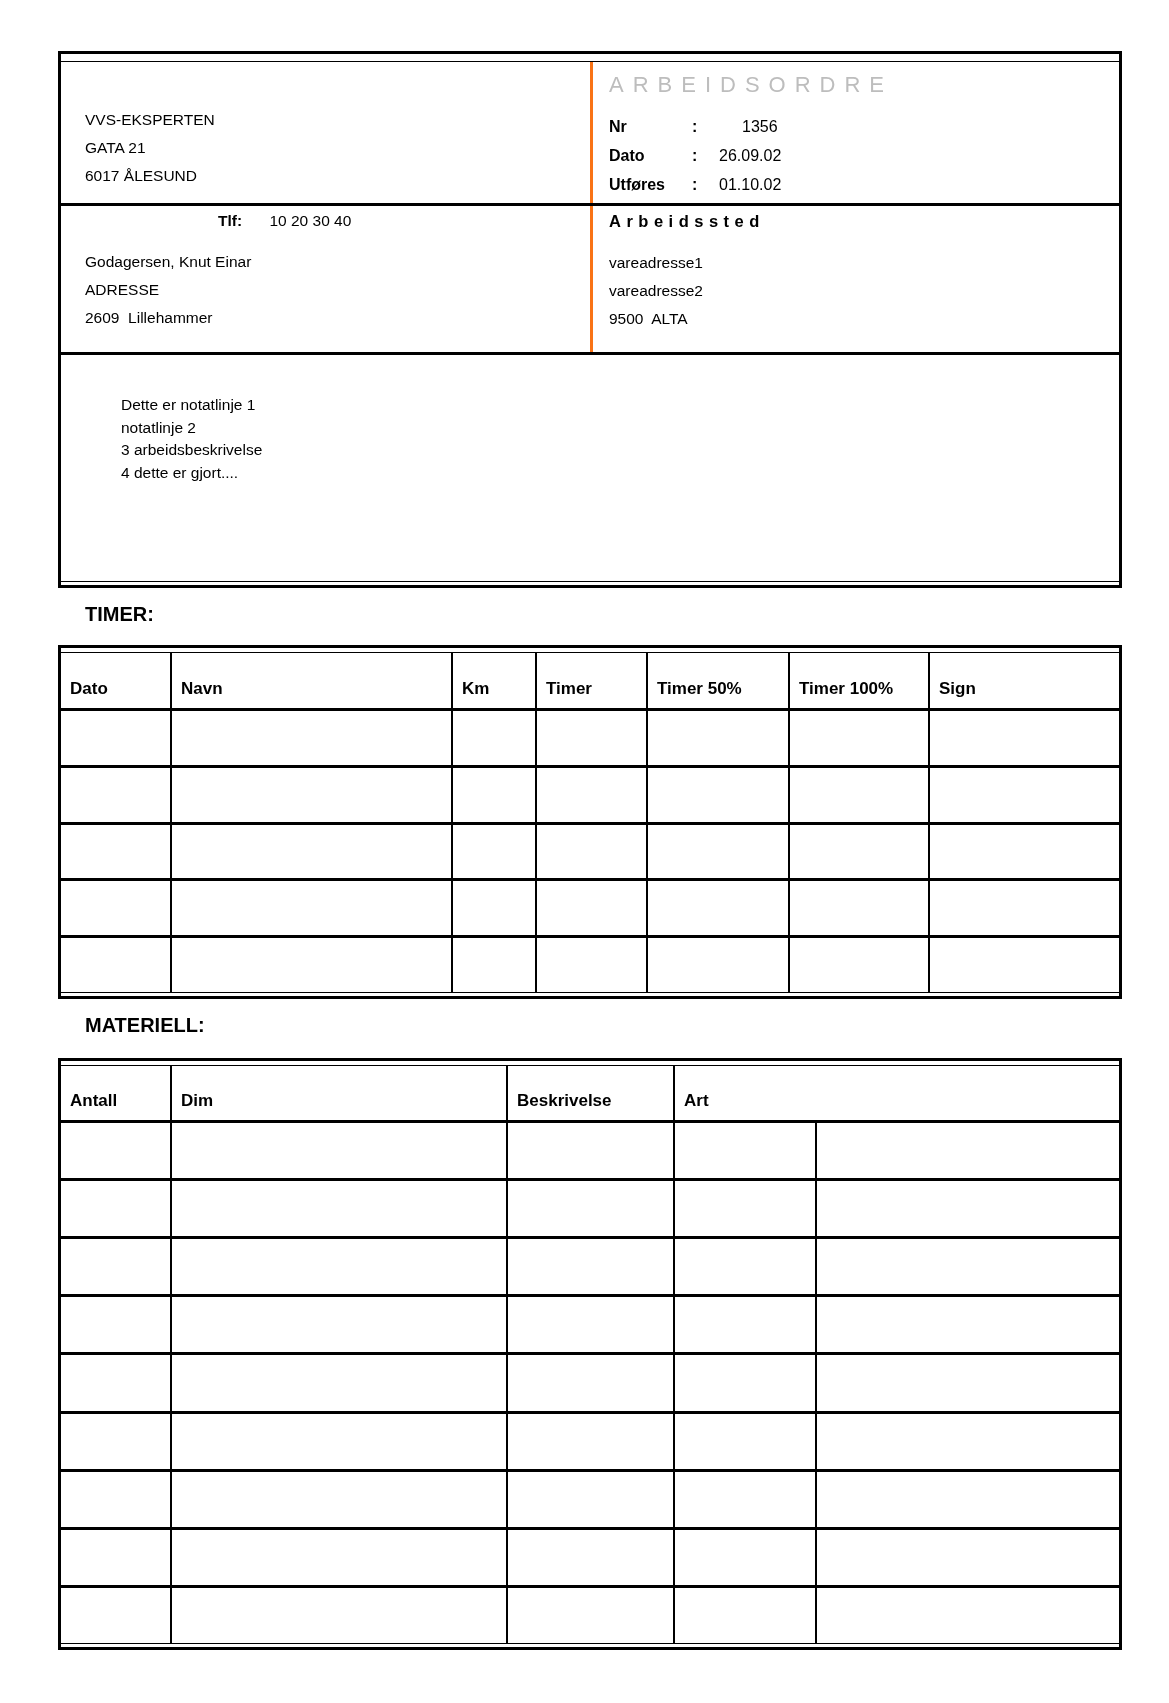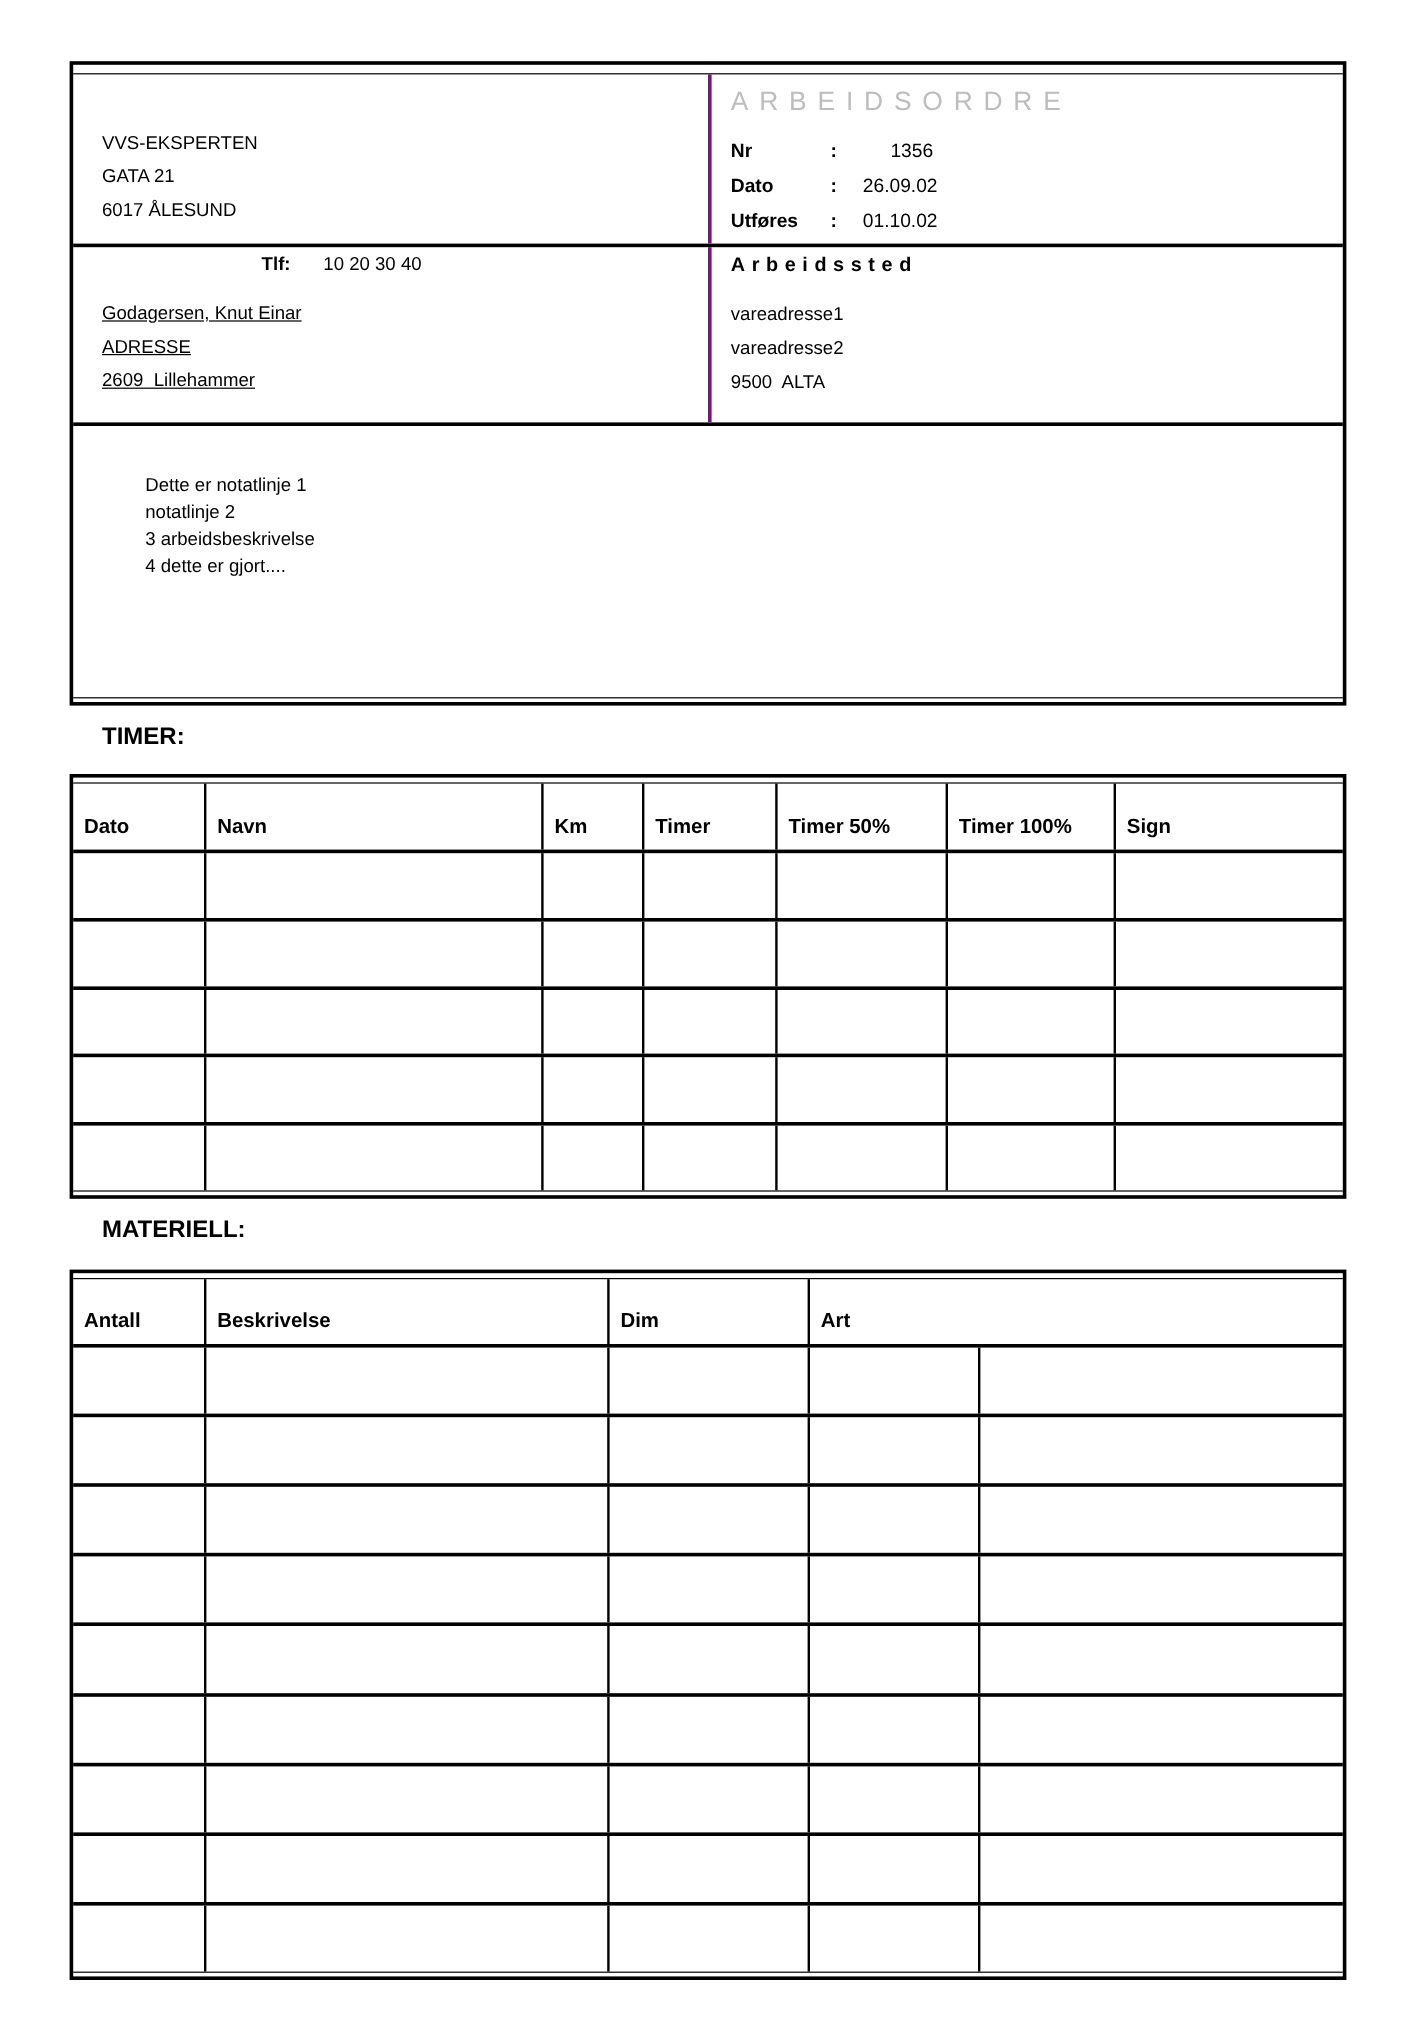--- a/index.html
+++ b/index.html
@@ -14,40 +14,40 @@
     position:absolute; left:58px; top:51px; width:1064px; height:537px;
     border:3px solid #000; padding:7px 0 3px;
   }
   .form-inner {
     height:100%; border-top:1px solid #000; border-bottom:1px solid #000;
     display:flex; flex-direction:column;
   }
   .frow { display:flex; border-bottom:3px solid #000; }
   .frow-top { height:144px; }
   .frow-mid { height:149px; }
-  .cell-left { width:532px; border-right:3px solid #701a75; height:100%; }
+  .cell-left { width:532px; border-right:3px solid #f97316; height:100%; }
   .cell-right { flex:1; height:100%; }
   .frow-desc { flex:1; padding:15px 0 0 24px; }
 
   .company-cell { padding:44px 0 0 24px; }
   .line { font-size:15.5px; line-height:28px; }
   .pre { white-space:pre; }
 
   .order-cell { padding:8px 0 0 16px; }
   .order-title { font-size:22px; letter-spacing:9px; color:#bdbdbd; line-height:30px; margin-bottom:12px; }
   .o-row { display:flex; line-height:29px; font-size:16px;align-items:flex-end; }
   .o-label { font-weight:bold; width:83px; }
   .o-colon { font-weight:bold; width:27px; }
   .o-value-indent { padding-left:23px; }
 
   .phone-cell { padding-top:2px; }
   .tlf-line { padding-left:157px; font-size:15.5px; line-height:26px; }
   .tlf-label { font-weight:bold; }
   .tlf-value { margin-left:23px; }
-  .customer-block { margin-top:14px; padding-left:24px;text-decoration:underline; }
+  .customer-block { margin-top:14px; padding-left:24px; }
 
   .worksite-cell { padding:3px 0 0 16px;border-radius:10px; }
   .spaced-title { font-weight:bold; letter-spacing:5.5px; font-size:16.5px; line-height:25px; }
   .worksite-lines { margin-top:15px; }
 
   .desc-lines { margin-top:24px; }
   .dline { font-size:15.5px; line-height:22.5px;margin-left:36px; }
 
   
   .section-heading { position:absolute; left:85px; font-size:20px; font-weight:bold; }
@@ -209,22 +209,22 @@
         </div>
     </div>
   </div>
 
   <div class="section-heading materiell-heading">MATERIELL:</div>
 
   <div class="table-box materiell-table">
     <div class="table-inner">
       <div class="t-header mat-grid">
         <div class="th">Antall</div>
+        <div class="th">Dim</div>
         <div class="th">Beskrivelse</div>
-        <div class="th">Dim</div>
         <div class="th">Art</div>
       </div>
       <div class="t-body">
           <div class="t-row mat-grid">
             <div class="td"></div>
             <div class="td"></div>
             <div class="td"></div>
             <div class="td"></div>
             <div class="td"></div>
           </div>

